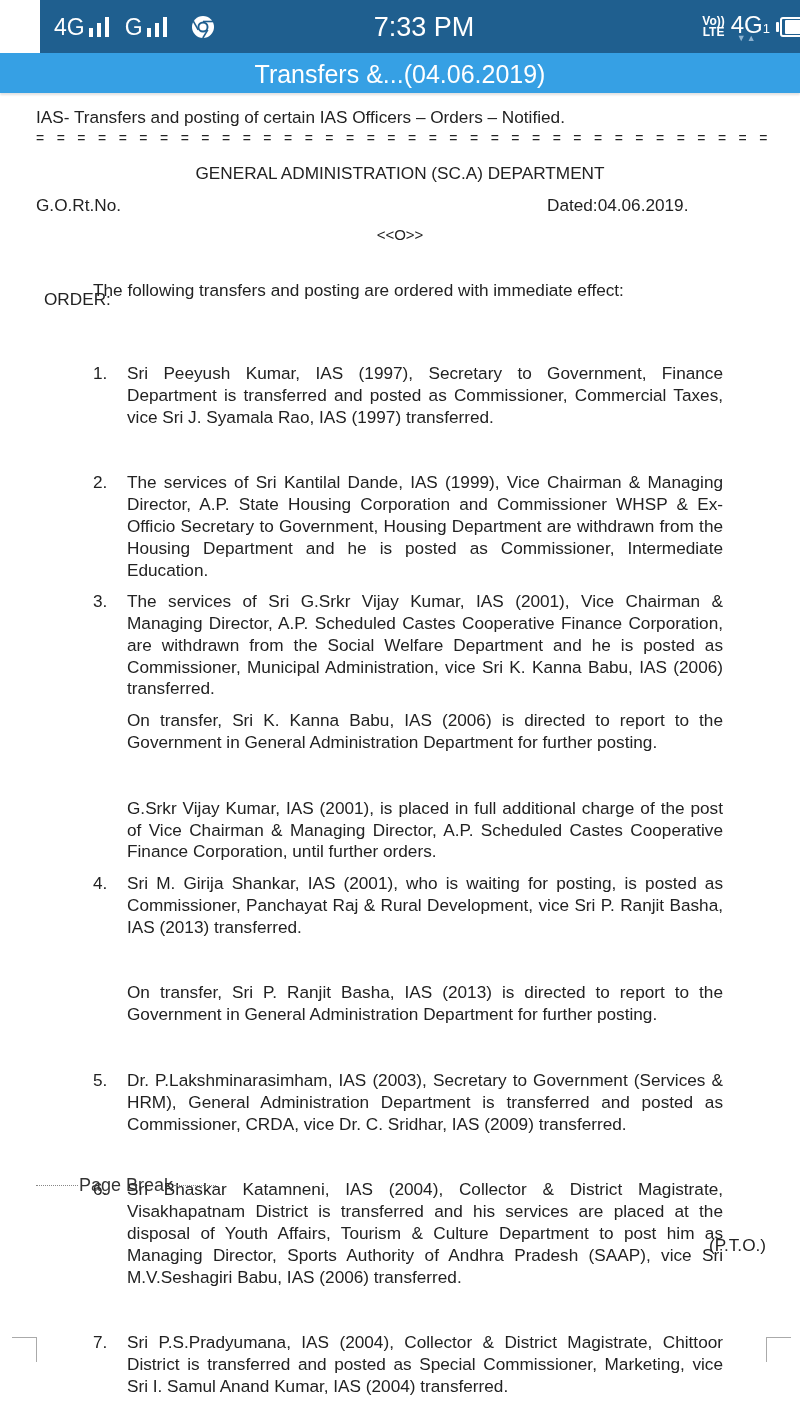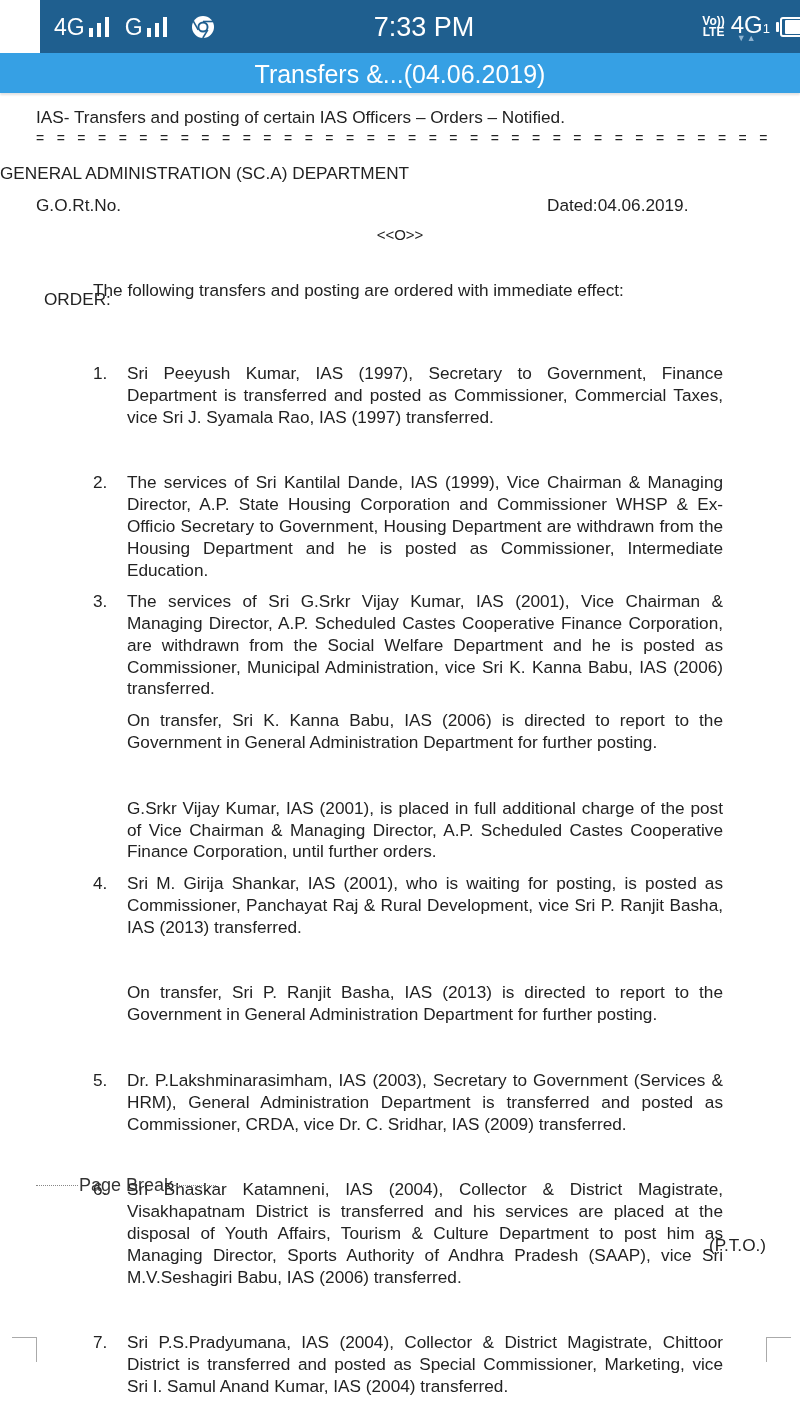--- a/index.html
+++ b/index.html
@@ -35,21 +35,21 @@
     position: absolute; left: 0; top: 53px; width: 800px; height: 40px;
     background: #36a0e4; color: #ffffff; text-align: center;
     font-size: 25px; line-height: 42px;
     box-shadow: 0 2px 2px rgba(0,0,0,0.12);
   }
 
   .doc { position: absolute; left: 0; top: 95px; width: 800px; font-size: 17.2px; line-height: 21.8px; }
   .abs { position: absolute; white-space: nowrap; }
   .subject { left: 36px; top: 12px; }
   .rule { left: 36px; top: 35px; letter-spacing: 4.3px; font-size: 14px; line-height: 16px; }
-  .dept { left: 0; width: 800px; top: 68px; }
+  .dept { left: 0; width: 800px; text-align: center; top: 68px; }
   .gono { left: 36px; top: 100px; }
   .dated { left: 547px; top: 100px; }
   .center-mark { left: 0; width: 800px; text-align: center; top: 129px; font-size: 15px; }
   .order-label { left: 44px; top: 151px; margin-top: 43px; }
   .intro { left: 93px; top: 185px; }
 
   .list { position: absolute; left: 93px; top: 224px; width: 630px; }
   .item { position: relative; padding-left: 34px; margin-bottom: 9.8px; }
   .item .num { position: absolute; left: 0; top: 0; }
   .item p { margin: 0 0 10px 0; text-align: justify; }

